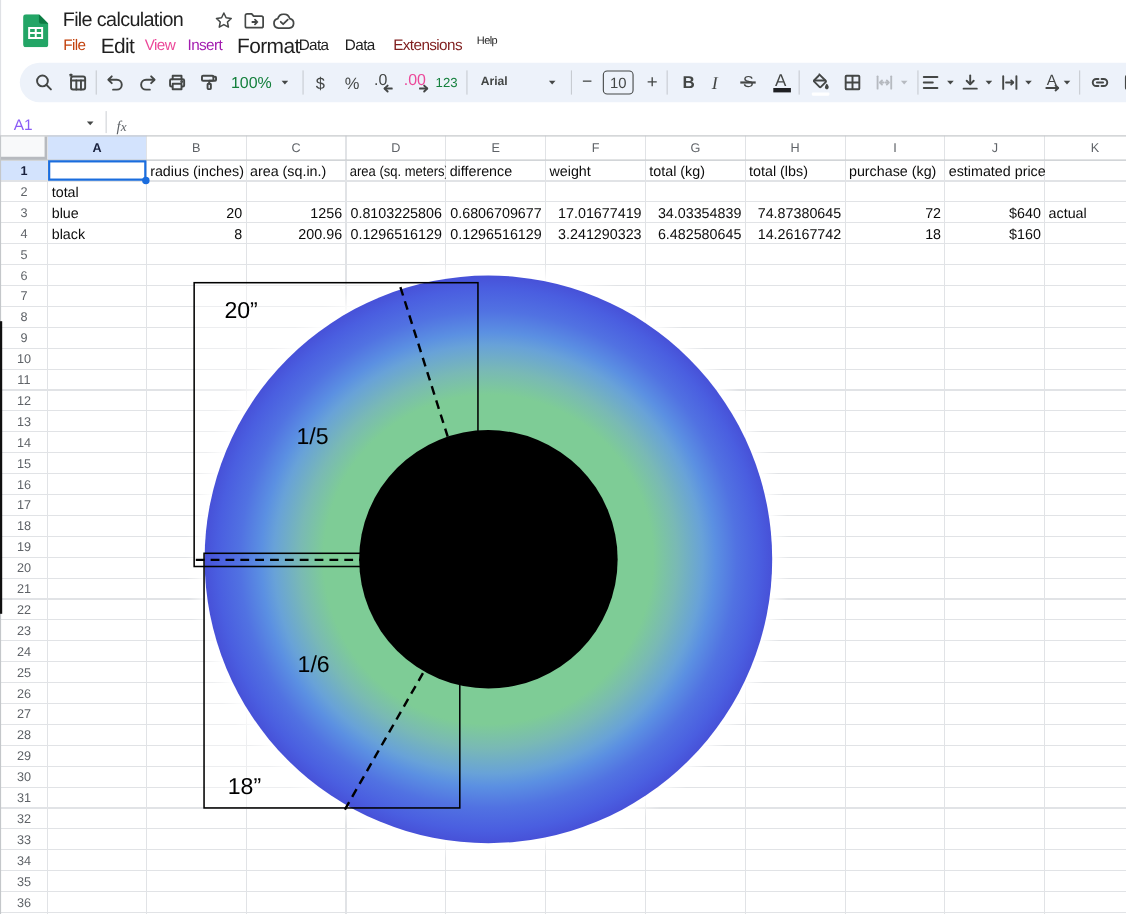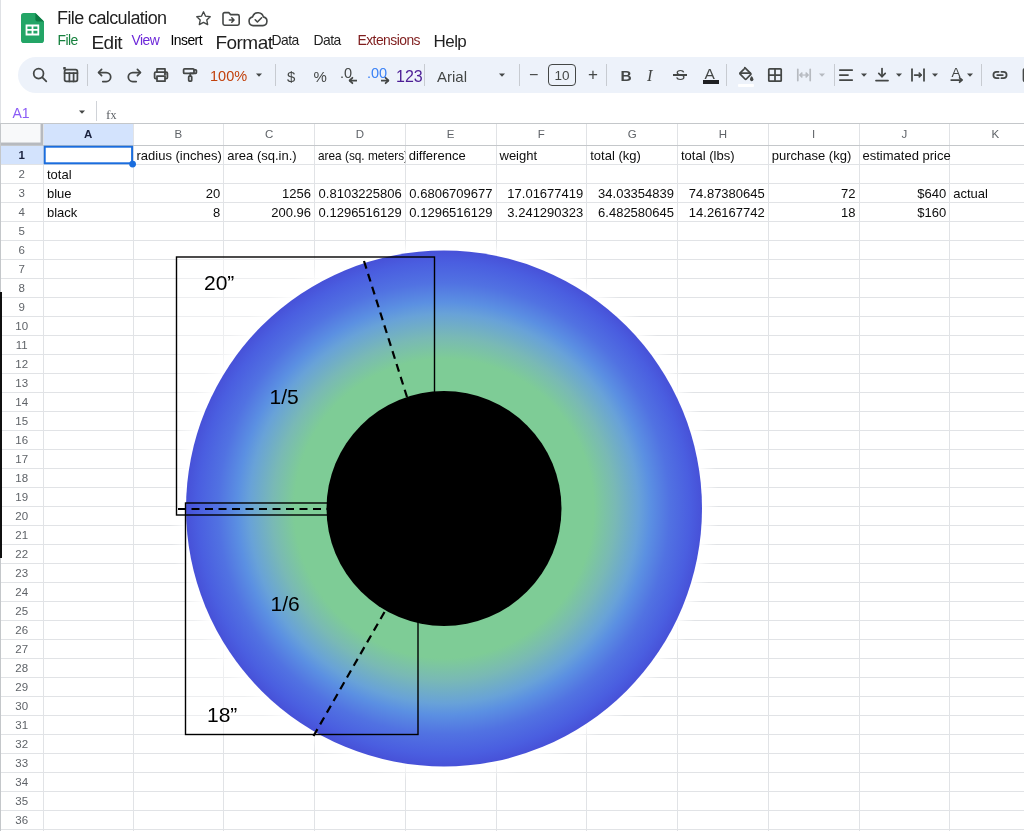--- a/index.html
+++ b/index.html
@@ -17,29 +17,29 @@
     <path d="M12 2.5 l2.9 6.2 6.6 0.8 -4.9 4.6 1.3 6.6 -5.9 -3.3 -5.9 3.3 1.3 -6.6 -4.9 -4.6 6.6 -0.8 Z"></path>
   </svg>
 <svg class="abs" style="left:222px;top:11px" width="19" height="16" viewBox="0 0 19 16" fill="none" stroke="#444746" stroke-width="1.6" stroke-linejoin="round" stroke-linecap="round">
     <path d="M1 3.2 a1.6 1.6 0 0 1 1.6 -1.6 h4.2 l1.8 2 h7 A1.6 1.6 0 0 1 17.2 5.2 V12.6 a1.6 1.6 0 0 1 -1.6 1.6 H2.6 A1.6 1.6 0 0 1 1 12.6 Z"></path>
     <path d="M7.4 9 h4.4 M9.8 6.8 L12 9 l-2.2 2.2"></path>
   </svg>
 <svg class="abs" style="left:248px;top:12px" width="21" height="15" viewBox="0 0 21 15" fill="none" stroke="#444746" stroke-width="1.6" stroke-linejoin="round" stroke-linecap="round">
     <path d="M5.2 13.6 a4.4 4.4 0 0 1 -0.6 -8.7 a5.6 5.6 0 0 1 10.8 0 a4.4 4.4 0 0 1 -0.6 8.7 Z"></path>
     <path d="M7.2 7.8 l2.2 2.2 4.2 -4.2"></path>
   </svg>
-<div class="abs" style="left:57.5px;top:32px;font-size:13.9px;letter-spacing:-0.55px;color:#15803d">File</div>
+<div class="abs" style="left:57.5px;top:32px;font-size:13.9px;letter-spacing:-0.55px;color:#c2410c">File</div>
 <div class="abs" style="left:91.5px;top:32px;font-size:19px;letter-spacing:-0.55px;color:#1f1f1f">Edit</div>
-<div class="abs" style="left:131.5px;top:32px;font-size:13.9px;letter-spacing:-0.55px;color:#6d28d9">View</div>
-<div class="abs" style="left:170.5px;top:32px;font-size:13.9px;letter-spacing:-0.55px;color:#000000">Insert</div>
+<div class="abs" style="left:131.5px;top:32px;font-size:13.9px;letter-spacing:-0.55px;color:#ec4899">View</div>
+<div class="abs" style="left:170.5px;top:32px;font-size:13.9px;letter-spacing:-0.55px;color:#a21caf">Insert</div>
 <div class="abs" style="left:215.5px;top:32px;font-size:19px;letter-spacing:-0.55px;color:#1f1f1f">Format</div>
 <div class="abs" style="left:271.5px;top:32px;font-size:13.9px;letter-spacing:-0.55px;color:#1f1f1f">Data</div>
 <div class="abs" style="left:313.5px;top:32px;font-size:13.9px;letter-spacing:-0.55px;color:#1f1f1f">Data</div>
 <div class="abs" style="left:357.5px;top:32px;font-size:13.9px;letter-spacing:-0.55px;color:#7f1d1d">Extensions</div>
-<div class="abs" style="left:433.5px;top:32px;font-size:17px;letter-spacing:-0.55px;color:#1f1f1f">Help</div>
+<div class="abs" style="left:433.5px;top:32px;font-size:10px;letter-spacing:-0.55px;color:#1f1f1f">Help</div>
 <div class="abs" style="left:18px;top:56.5px;width:1045px;height:36.5px;background:#edf2fa;border-radius:19px"></div>
 <svg class="abs" style="left:31.0px;top:65.8px" width="18" height="18" viewBox="0 0 18 18" fill="none" stroke="#444746" stroke-width="1.75" stroke-linecap="round" stroke-linejoin="round">
     <circle cx="7.6" cy="7.6" r="4.9"></circle>
     <line x1="11.3" y1="11.3" x2="15.3" y2="15.3"></line>
   </svg>
 <svg class="abs" style="left:62.0px;top:65.8px" width="18" height="18" viewBox="0 0 18 18" fill="none" stroke="#444746" stroke-width="1.75" stroke-linecap="round" stroke-linejoin="round">
     <rect x="2.6" y="3.6" width="12.8" height="11.8" rx="1.8"></rect>
     <line x1="2.6" y1="7.2" x2="15.4" y2="7.2"></line>
     <line x1="7.4" y1="7.2" x2="7.4" y2="15.4"></line>
     <line x1="11.6" y1="7.2" x2="11.6" y2="15.4"></line>
@@ -58,40 +58,40 @@
     <path d="M5 6 V2.8 H13 V6"></path>
     <rect x="2.6" y="6" width="12.8" height="6.6" rx="1.2"></rect>
     <rect x="5" y="10.2" width="8" height="5" fill="#edf2fa"></rect>
     <circle cx="13.2" cy="8" r="0.5" fill="#444746"></circle>
   </svg>
 <svg class="abs" style="left:181.0px;top:65.8px" width="18" height="18" viewBox="0 0 18 18" fill="none" stroke="#444746" stroke-width="1.75" stroke-linecap="round" stroke-linejoin="round">
     <rect x="2.6" y="2.8" width="10.4" height="4.6" rx="1"></rect>
     <path d="M13 3.8 h1.6 q0.8 0 0.8 0.8 v2 q0 0.8 -0.8 0.8 H9.2 v2.8"></path>
     <rect x="7.7" y="10.2" width="3" height="4.8" rx="0.7"></rect>
   </svg>
-<div class="abs" style="left:210px;top:68px;font-size:14.5px;font-weight:400;color:#c2410c;">100%</div>
+<div class="abs" style="left:210px;top:68px;font-size:14.5px;font-weight:400;color:#15803d;">100%</div>
 <svg class="abs" style="left:254px;top:69.8px" width="10" height="10" viewBox="0 0 10 10">
     <path d="M2 3.4 L5 6.8 L8 3.4 Z" fill="#444746"></path>
   </svg>
 <div class="abs" style="left:274.5px;top:64px;width:1px;height:22px;background:#c7cbd1"></div>
 <div class="abs" style="left:287px;top:68px;font-size:15px;font-weight:400;color:#444746;">$</div>
 <div class="abs" style="left:313.5px;top:68px;font-size:15px;font-weight:400;color:#444746;">%</div>
 <div class="abs" style="left:340px;top:65px;font-size:14.5px;font-weight:500;color:#444746;">.0</div>
 <svg class="abs" style="left:348.0px;top:76.0px" width="9" height="9" viewBox="0 0 9 9" fill="none" stroke="#444746" stroke-width="1.75" stroke-linecap="round" stroke-linejoin="round">
     <path d="M8.4 4.5 H1.8"></path>
     <path d="M4.4 1.8 L1.6 4.5 L4.4 7.2"></path>
   </svg>
-<div class="abs" style="left:367px;top:65px;font-size:14.5px;font-weight:500;color:#3b82f6;">.00</div>
+<div class="abs" style="left:367px;top:65px;font-size:14.5px;font-weight:500;color:#ec4899;">.00</div>
 <svg class="abs" style="left:380.5px;top:76.0px" width="9" height="9" viewBox="0 0 9 9" fill="none" stroke="#444746" stroke-width="1.75" stroke-linecap="round" stroke-linejoin="round">
     <path d="M0.6 4.5 H7.2"></path>
     <path d="M4.6 1.8 L7.4 4.5 L4.6 7.2"></path>
   </svg>
-<div class="abs" style="left:396px;top:68px;font-size:16px;font-weight:500;color:#4c1d95;">123</div>
+<div class="abs" style="left:396px;top:68px;font-size:12px;font-weight:500;color:#15803d;">123</div>
 <div class="abs" style="left:424px;top:64px;width:1px;height:22px;background:#c7cbd1"></div>
-<div class="abs" style="left:437px;top:68px;font-size:15px;font-weight:400;color:#444746;">Arial</div>
+<div class="abs" style="left:437px;top:68px;font-size:11px;font-weight:700;color:#444746;">Arial</div>
 <svg class="abs" style="left:497px;top:69.8px" width="10" height="10" viewBox="0 0 10 10">
     <path d="M2 3.4 L5 6.8 L8 3.4 Z" fill="#444746"></path>
   </svg>
 <div class="abs" style="left:519px;top:64px;width:1px;height:22px;background:#c7cbd1"></div>
 <div class="abs" style="left:529px;top:66px;font-size:16px;font-weight:400;color:#444746;">−</div>
 <div class="abs" style="left:548px;top:63.5px;width:28px;height:22px;border:1.4px solid #444746;border-radius:4px;font-size:13.5px;color:#444746;text-align:center;line-height:21px">10</div>
 <div class="abs" style="left:588px;top:64.5px;font-size:17px;font-weight:400;color:#444746;">+</div>
 <div class="abs" style="left:606px;top:64px;width:1px;height:22px;background:#c7cbd1"></div>
 <div class="abs" style="left:620.5px;top:66.5px;font-size:15.5px;font-weight:700;color:#444746;">B</div>
 <div class="abs" style="left:647px;top:65.5px;font-size:16.5px;font-weight:500;color:#444746;font-family:'Liberation Serif',serif;font-style:italic">I</div>
@@ -163,21 +163,21 @@
     <path d="M6.2 9 h5.6"></path>
   </svg>
 <svg class="abs" style="left:1022.0px;top:65.8px" width="18" height="18" viewBox="0 0 18 18" fill="none" stroke="#444746" stroke-width="1.75" stroke-linecap="round" stroke-linejoin="round">
     <rect x="1.5" y="2.6" width="15" height="12.8" rx="2"></rect>
   </svg>
 <div class="abs" style="left:12.5px;top:104.5px;font-size:14px;color:#8b5cf6">A1</div>
 <svg class="abs" style="left:77px;top:106.5px" width="10" height="10" viewBox="0 0 10 10">
     <path d="M2 3.4 L5 6.8 L8 3.4 Z" fill="#444746"></path>
   </svg>
 <div class="abs" style="left:96px;top:101px;width:1px;height:20px;background:#d0d3d8"></div>
-<div class="abs" style="left:106px;top:107px;font-size:13.5px;color:#5f6368;font-family:'Liberation Serif',serif">f<span style="font-size:12px">x</span></div>
+<div class="abs" style="left:106px;top:107px;font-size:13.5px;color:#5f6368;font-style:italic;font-family:'Liberation Serif',serif">f<span style="font-size:12px">x</span></div>
 <div class="abs" style="left:0;top:122.5px;width:1024px;height:1px;background:#c4c7ca"></div>
 <div class="abs" style="left:0;top:0;width:1px;height:123px;background:#dfe1e5"></div>
 <svg class="abs" style="left:0;top:123px" width="1024" height="708" viewBox="0 0 1024 708" font-family="Liberation Sans, sans-serif">
 <rect x="0" y="0" width="1024" height="708" fill="#ffffff"></rect>
 <rect x="0" y="1" width="40.5" height="18.5" fill="#f8f9fa"></rect>
 <rect x="40.5" y="1" width="3" height="21.5" fill="#b7babf"></rect>
 <rect x="0" y="19.5" width="43.5" height="3" fill="#b7babf"></rect>
 <rect x="43.5" y="0" width="89.5" height="22.5" fill="#d3e3fd"></rect>
 <rect x="0" y="22.5" width="43.5" height="19" fill="#d3e3fd"></rect>
 <line x1="43.5" y1="0" x2="43.5" y2="708" stroke="#e1e3e6" stroke-width="1" shape-rendering="crispEdges"></line>

